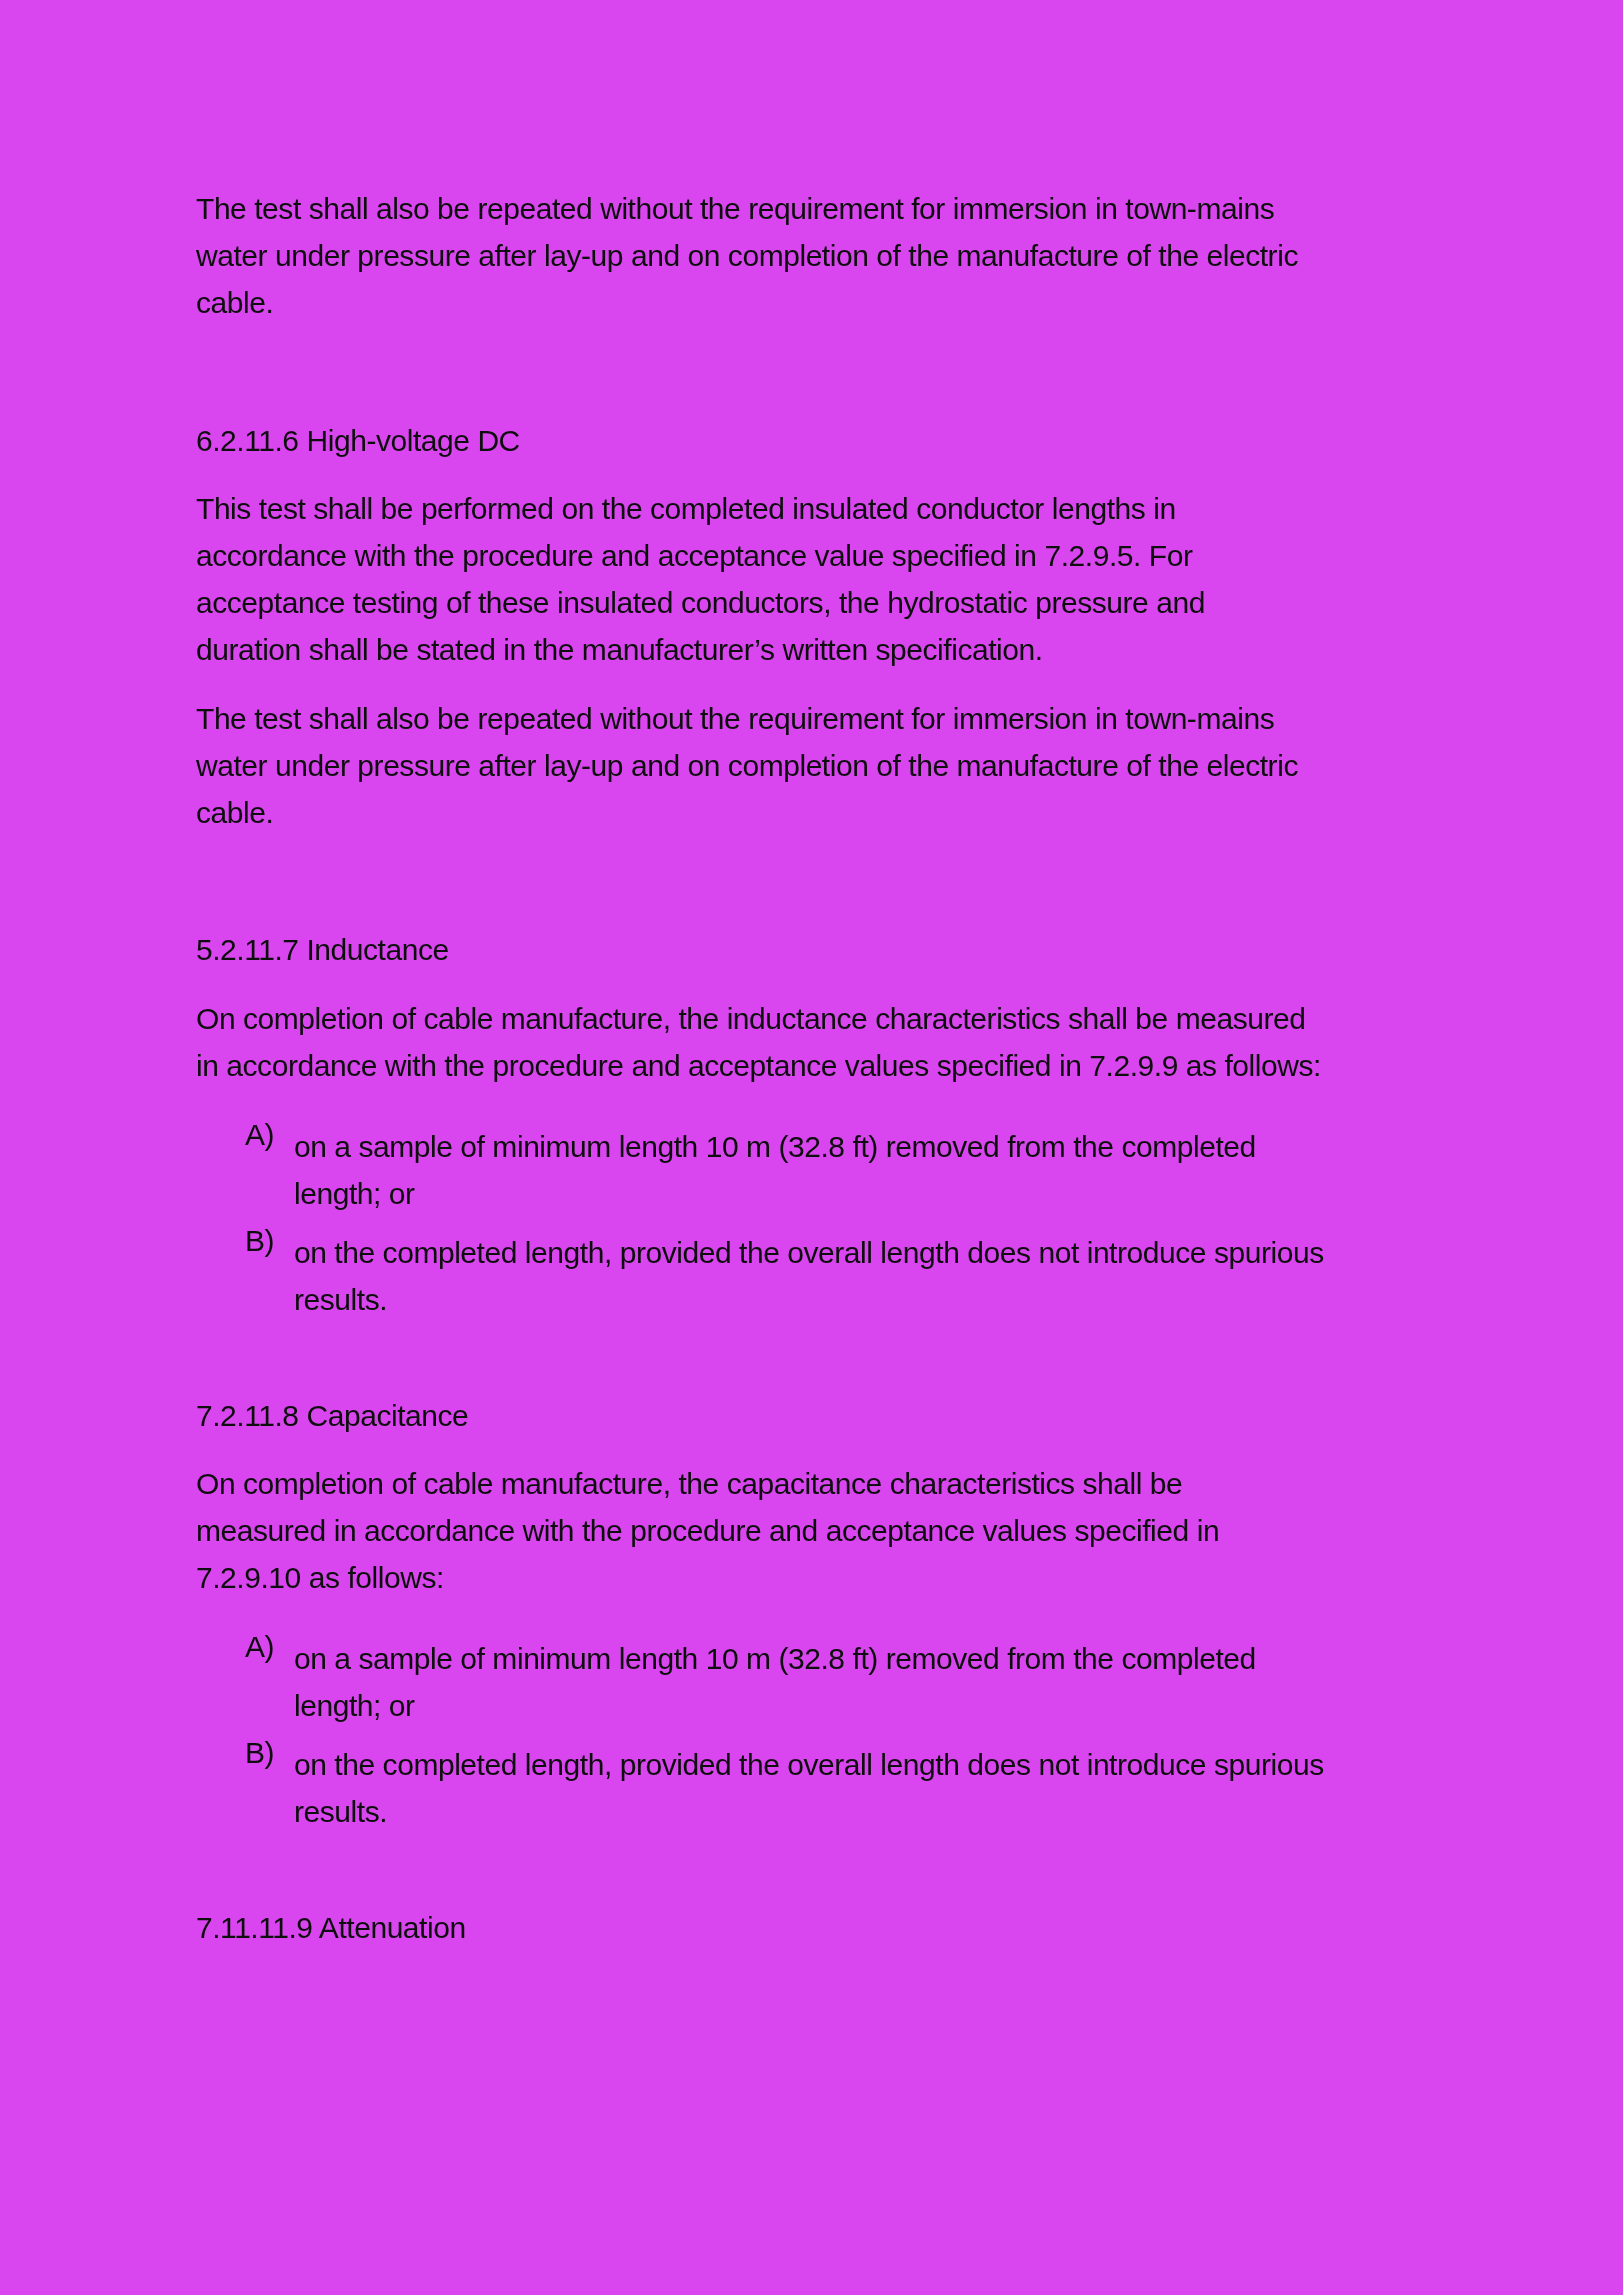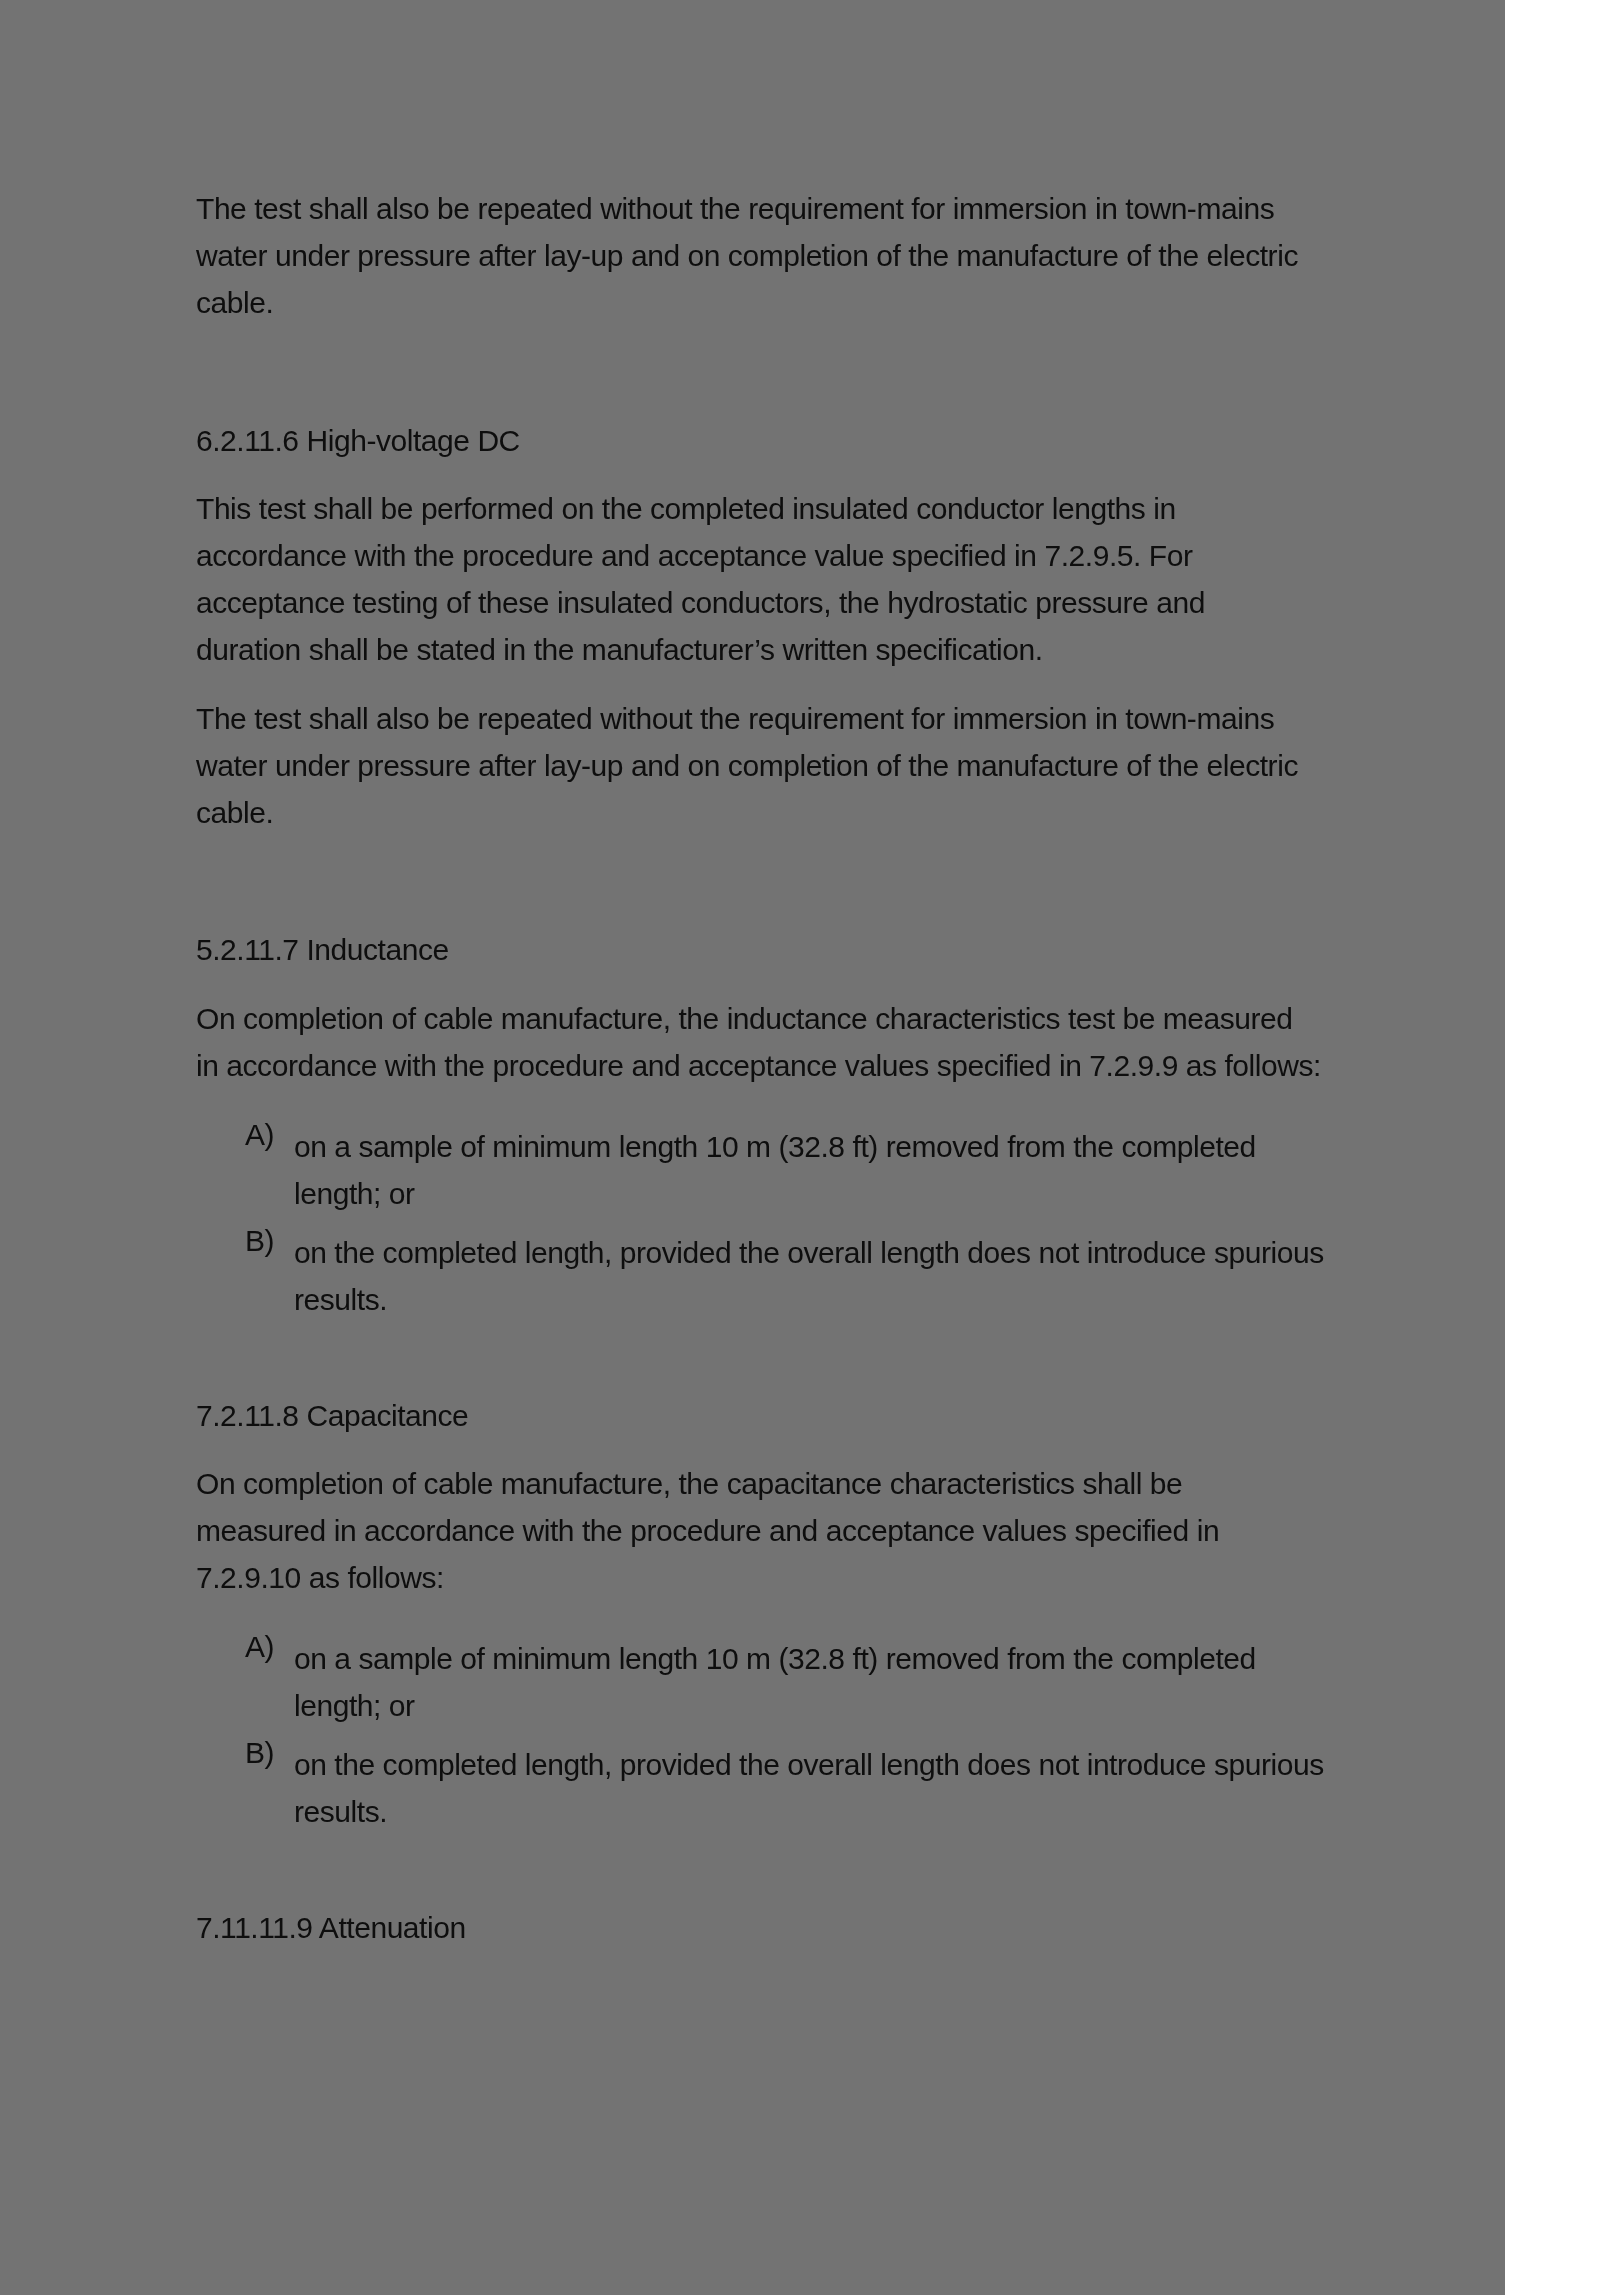--- a/index.html
+++ b/index.html
@@ -2,23 +2,23 @@
 <html style="font-size:10.5px"><head>
 <meta charset="utf-8">
 <style>
   html, body {
     margin: 0;
     padding: 0;
     background: #ffffff;
   }
   .page {
     position: relative;
-    width: 1505px;
+    width: 1623px;
     height: 2295px;
-    background: #737373;
+    background: #d946ef;
     box-sizing: border-box;
     padding: 185px 177px 0 196px;
     font-family: "Liberation Sans", "DejaVu Sans", sans-serif;
     font-size: 30px;
     line-height: 47px;
     letter-spacing: -0.015em;
     color: #0e0e0e;
     overflow: hidden;
   }
   .para {
@@ -57,21 +57,21 @@
 cable.</div>
     <div class="heading">6.2.11.6 High-voltage DC</div>
     <div class="para">This test shall be performed on the completed insulated conductor lengths in
 accordance with the procedure and acceptance value specified in 7.2.9.5. For
 acceptance testing of these insulated conductors, the hydrostatic pressure and
 duration shall be stated in the manufacturer’s written specification.</div>
     <div class="para">The test shall also be repeated without the requirement for immersion in town-mains
 water under pressure after lay-up and on completion of the manufacture of the electric
 cable.</div>
     <div class="heading">5.2.11.7 Inductance</div>
-    <div class="para">On completion of cable manufacture, the inductance characteristics test be measured
+    <div class="para">On completion of cable manufacture, the inductance characteristics shall be measured
 in accordance with the procedure and acceptance values specified in 7.2.9.9 as follows:</div>
     <div class="alpha-list">
       <div class="list-item">
         <span class="list-marker">A)</span>
         <span class="list-text">on a sample of minimum length 10 m (32.8 ft) removed from the completed
 length; or</span>
       </div>
       <div class="list-item">
         <span class="list-marker">B)</span>
         <span class="list-text">on the completed length, provided the overall length does not introduce spurious

